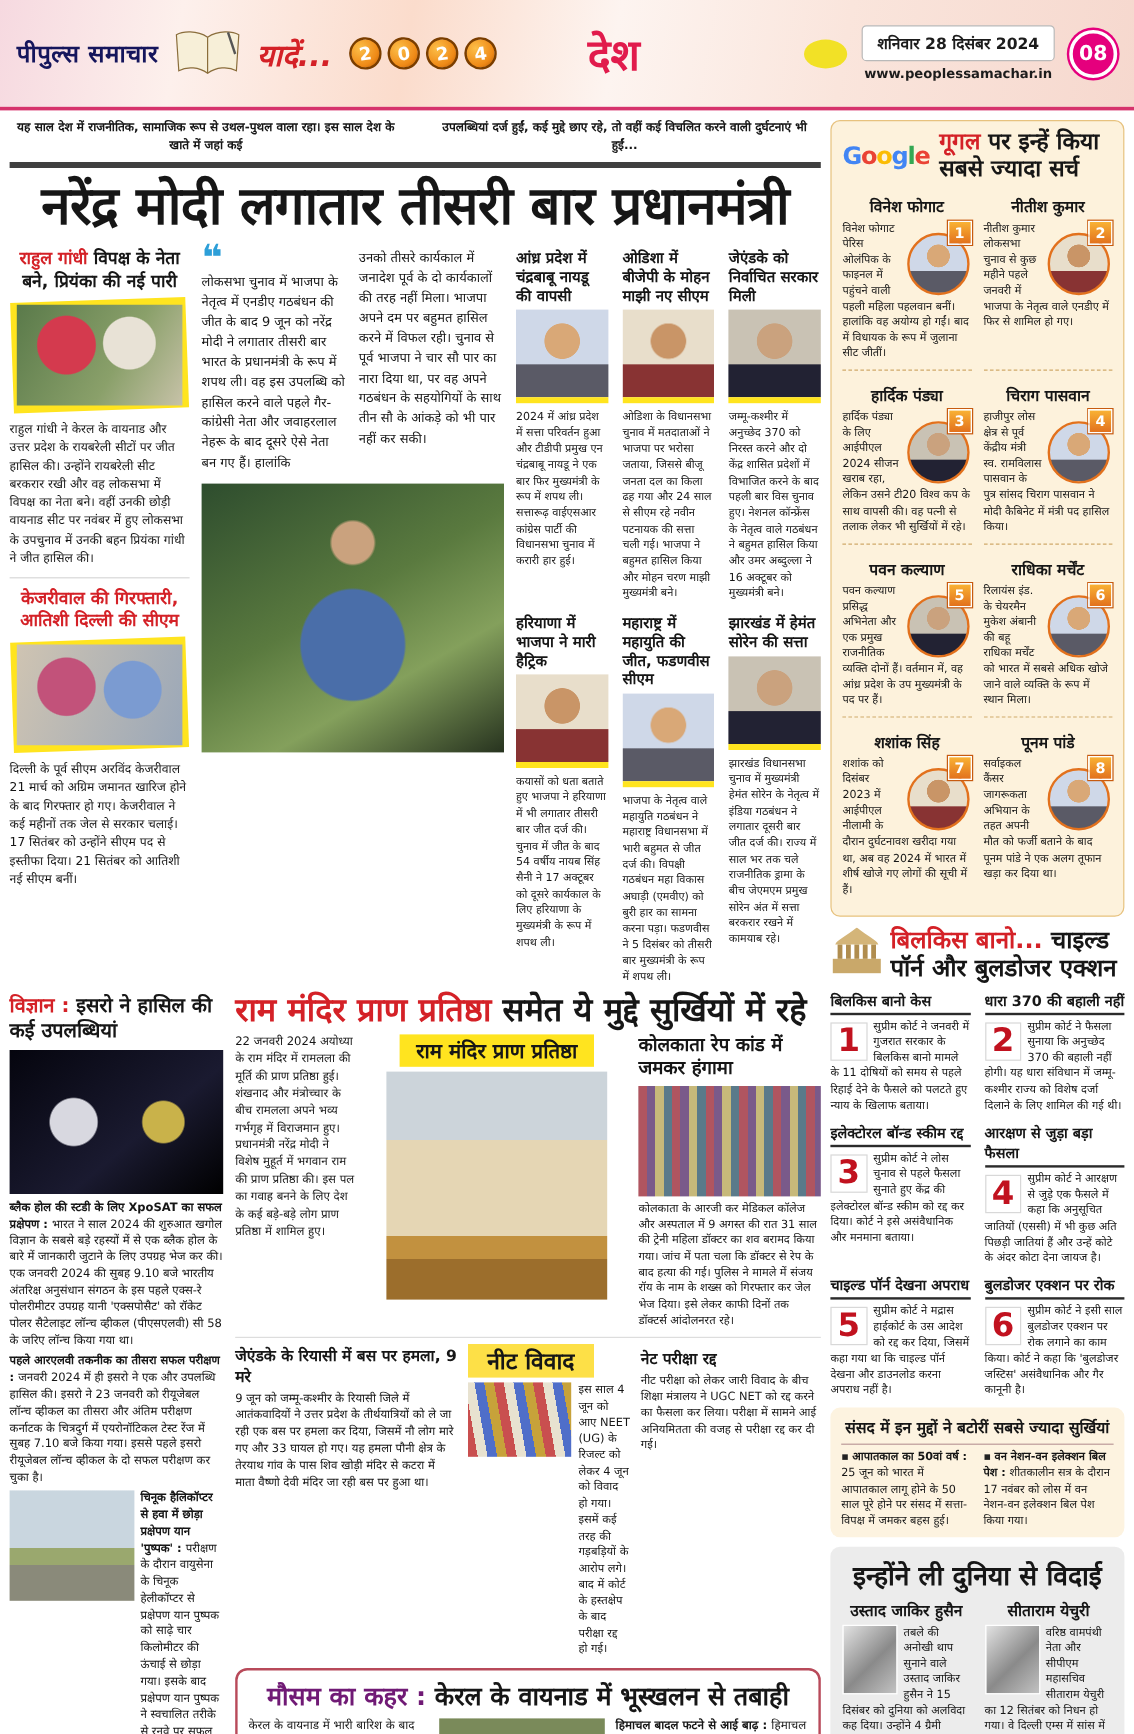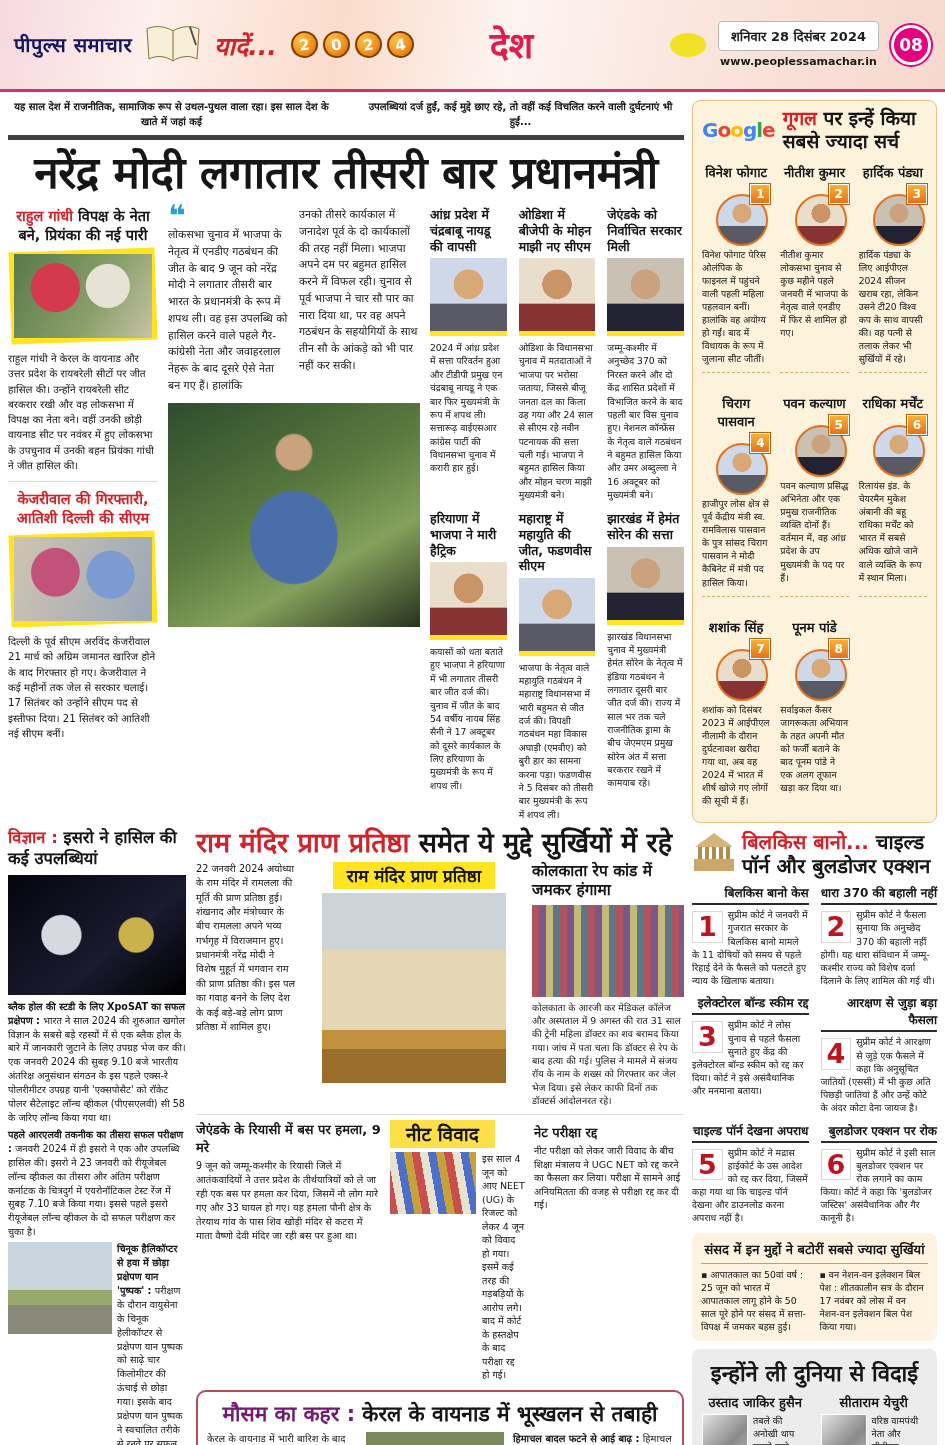--- a/index.html
+++ b/index.html
@@ -74,45 +74,45 @@
   .ph-gray{background:linear-gradient(135deg,#e2e2e2,#8a8a8a 55%,#c2c2c2)}
 
   
   .gbox{background:#fdf2dc;border:1px solid #e7c27e;border-radius:8px;padding:8px 9px;margin-top:2px}
   .gtitlewrap{display:flex;gap:8px;align-items:center;margin:-2px 0 6px}
   .glogo{font-weight:700;font-size:20px;letter-spacing:-1px}
   .glogo span:nth-child(1){color:#4285F4}.glogo span:nth-child(2){color:#EA4335}
   .glogo span:nth-child(3){color:#FBBC05}.glogo span:nth-child(4){color:#4285F4}
   .glogo span:nth-child(5){color:#34A853}.glogo span:nth-child(6){color:#EA4335}
   .gtitle{font-size:19px;font-weight:800;line-height:1.2}
-  .gpeople{display:grid;grid-template-columns:1fr 1fr 1fr;gap:17px 10px}
+  .gpeople{display:grid;grid-template-columns:1fr 1fr;gap:7px 10px}
   .gperson{border-bottom:1px dashed #cfa96a;padding:4px 0 7px;position:relative}
   .gperson:nth-last-child(-n+2){border-bottom:none}
   .gperson h5{font-size:13px;font-weight:800;text-align:center;margin-bottom:3px}
   .gphwrap{float:right;margin:0 0 2px 5px;position:relative;width:54px;height:62px}
   .gph{width:52px;height:52px;border-radius:50%;border:2px solid #e2711d;position:absolute;bottom:0;left:0}
   .badge{position:absolute;top:0;right:0;width:20px;height:20px;background:linear-gradient(#f9b234,#e2711d);
     border:1px solid #fff;box-shadow:0 0 0 1px #c75b10;color:#fff;font-weight:800;font-size:12px;
     display:flex;align-items:center;justify-content:center}
   .gperson p{font-size:9.2px;line-height:1.42}
 
   .cbox{margin-top:8px}
   .ctitlewrap{display:flex;gap:6px;align-items:center}
   .ctitle{font-size:20px;font-weight:800;line-height:1.18}
   .citems{display:grid;grid-template-columns:1fr 1fr;gap:7px 12px;margin-top:6px}
-  .citem h5{font-size:12px;font-weight:800;border-bottom:2px solid #2b2b2b;padding-bottom:2px;margin-bottom:3px;text-align:right}
+  .citem h5{font-size:12px;font-weight:800;border-bottom:2px solid #2b2b2b;padding-bottom:2px;margin-bottom:3px;text-align:left}
   .cnum{float:left;font-size:27px;font-weight:800;color:#c1121f;background:#fff;border:1px solid #d8d8d8;padding:0 5px;margin:3px 5px 0 0;line-height:1.1}
   .citem p{font-size:9.3px;line-height:1.42}
 
   .parl{background:#fdf3e0;border-radius:8px;padding:7px 9px;margin-top:8px}
   .parl h3{font-size:13px;font-weight:800;text-align:center;border-bottom:1px solid #b99;padding-bottom:5px;margin-bottom:4px}
   .parlrow{display:flex;gap:10px}
   .parlrow .pitem{width:50%;font-size:9.3px;line-height:1.42}
   .pitem::before{content:"▪ ";color:#222}
-  .phead{font-weight:400}
+  .phead{font-weight:700}
 
   .obox{background:#ececec;border-radius:8px;padding:8px 10px;margin-top:8px}
   .obox>h2{font-size:22px;font-weight:800;text-align:center;margin-bottom:6px}
   .opeople{display:grid;grid-template-columns:1fr 1fr;gap:6px 12px}
   .operson h5{font-size:13px;font-weight:800;text-align:center;margin-bottom:3px}
   .operson .ph-gray{float:left;width:46px;height:58px;border:1px solid #fff;margin:0 5px 2px 0}
   .operson p{font-size:9.3px;line-height:1.4}
 
   
   .band2{display:flex;gap:10px;margin-top:6px}

